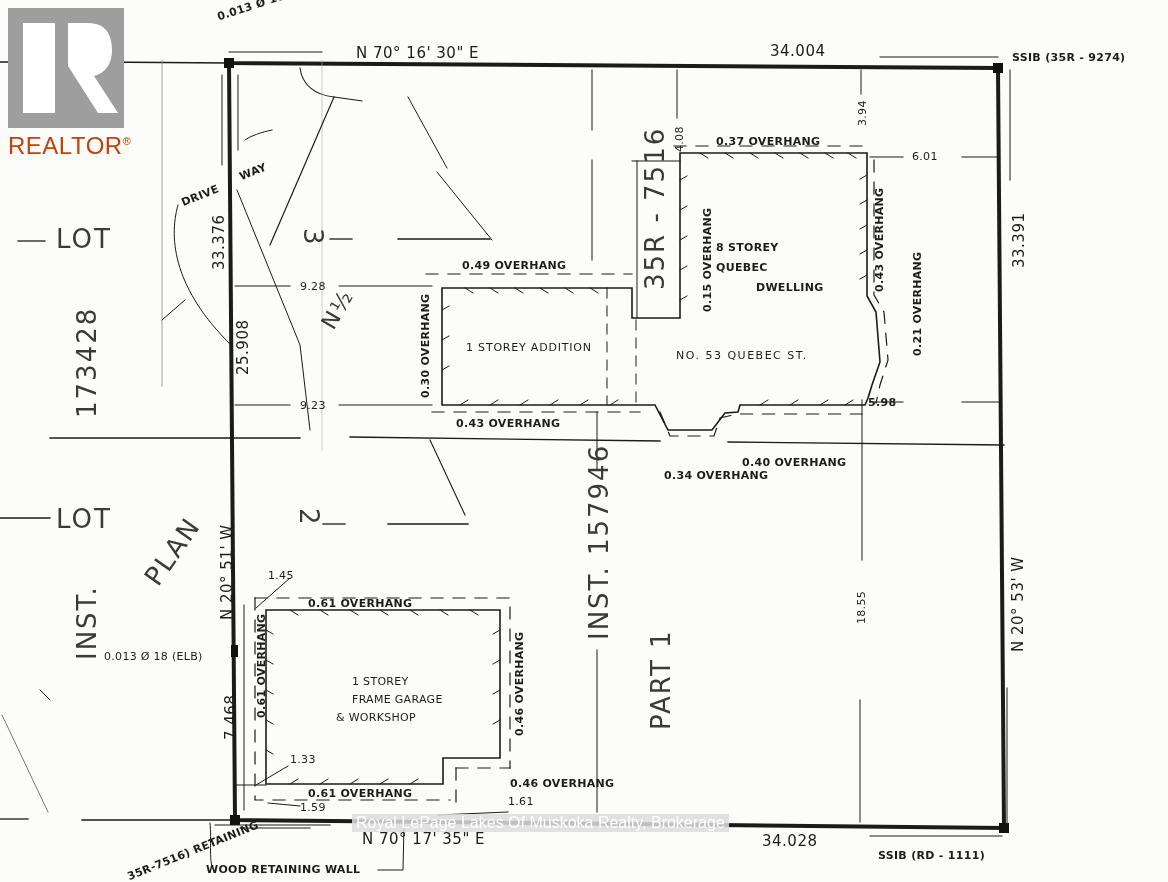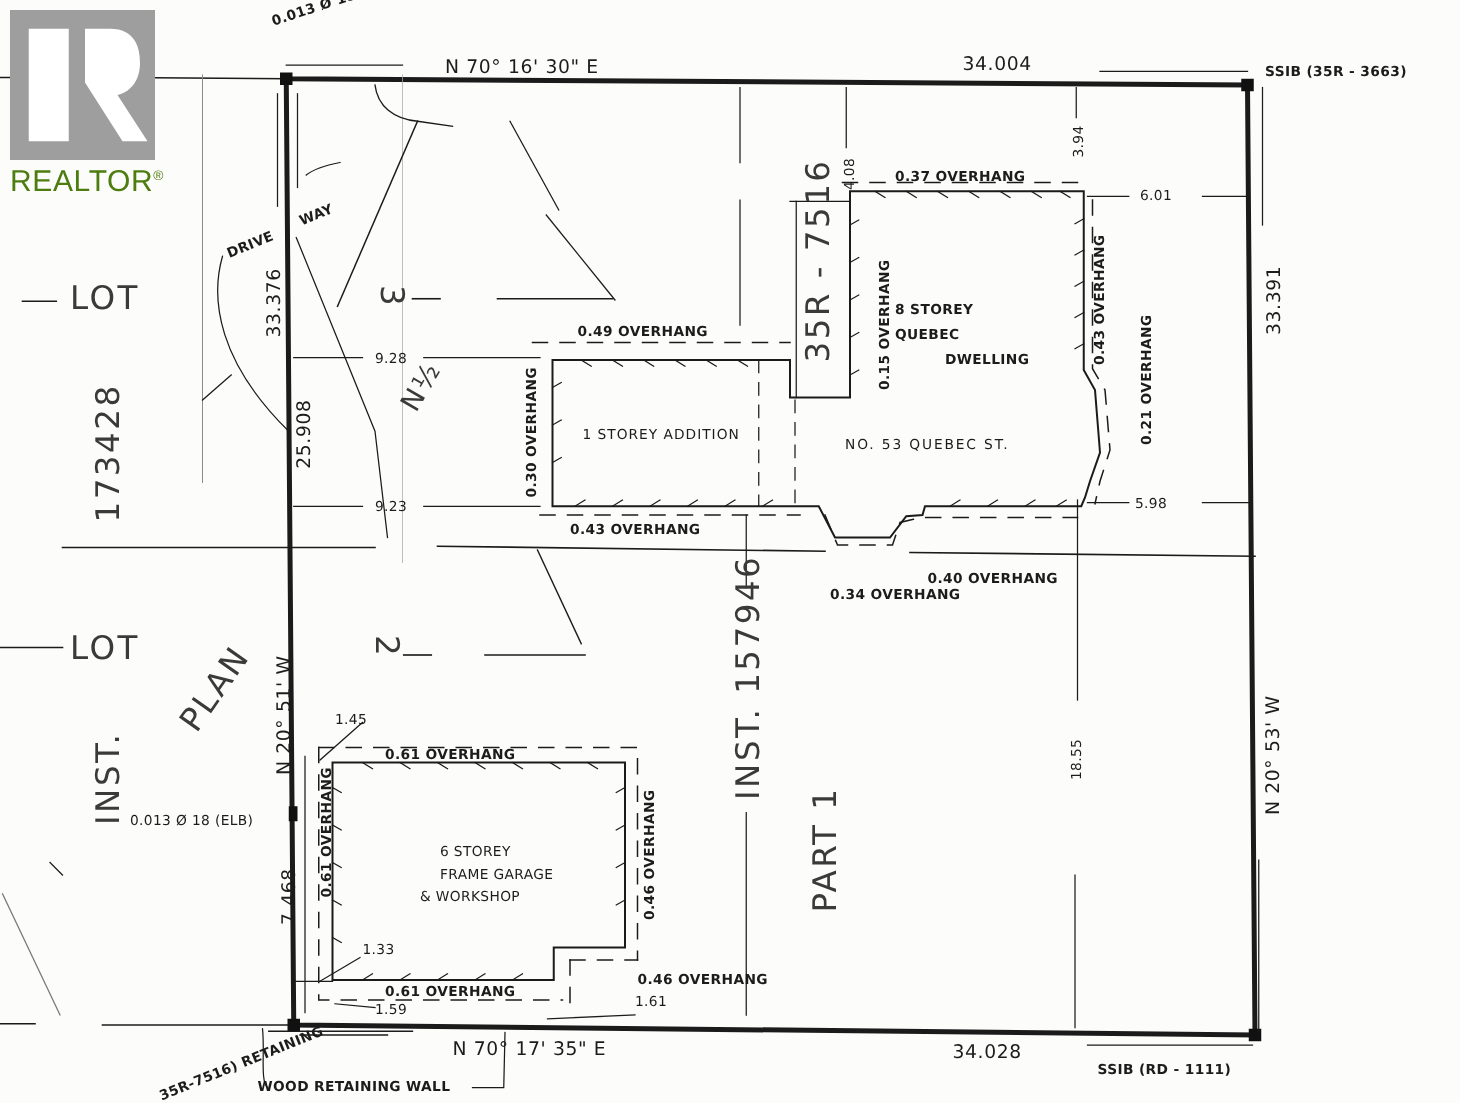--- a/index.html
+++ b/index.html
@@ -6,21 +6,21 @@
   #stage { position:relative; width:1168px; height:882px; overflow:hidden; background:#fcfcfb; font-family:"DejaVu Sans", "Liberation Sans", sans-serif; color:#1a1a1a; }
   svg.plan { position:absolute; left:0; top:0; }
   .lbl { position:absolute; white-space:nowrap; font-family:"DejaVu Sans", sans-serif; color:#1c1c1c; line-height:1; }
   .sm { font-size:11px; font-weight:bold; letter-spacing:0.3px; }
   .lg { font-size:15px; letter-spacing:0.5px; }
   .ghost { font-family:"DejaVu Sans", sans-serif; color:#3a3a3a; font-size:26px; letter-spacing:2px; font-weight:normal; }
   .rot-90 { transform-origin:left top; transform:rotate(-90deg); }
   .rot90 { transform-origin:left top; transform:rotate(90deg); }
   #realtor-logo { position:absolute; left:8px; top:8px; width:116px; height:145px; }
   #realtor-box { position:absolute; left:0; top:0; width:116px; height:120px; background:#9e9e9e; }
-  #realtor-text { position:absolute; left:0; top:124px; font-family:"Liberation Sans", sans-serif; font-size:24px; color:#4d7c0f; letter-spacing:0.5px; }
+  #realtor-text { position:absolute; left:0; top:124px; font-family:"Liberation Sans", sans-serif; font-size:24px; color:#c2410c; letter-spacing:0.5px; }
   #watermark { position:absolute; left:352px; top:814px; height:18px; padding:0 4px; background:rgba(220,220,220,0.85); color:#ffffff; font-family:"Liberation Sans", sans-serif; font-size:16px; line-height:18px; }
 </style>
 </head>
 <body>
 
 <div id="stage">
 
   <svg class="plan" width="1168" height="882" viewBox="0 0 1168 882">
     <g stroke="#1b1b1b" fill="none" stroke-linecap="square">
 
@@ -163,21 +163,21 @@
   <div class="lbl lg" style="left:362px; top:832px;">N 70° 17' 35" E</div>
   <div class="lbl lg" style="left:762px; top:834px;">34.028</div>
   <div class="lbl lg rot-90" style="left:212px; top:270px;">33.376</div>
   <div class="lbl lg rot-90" style="left:236px; top:375px;">25.908</div>
   <div class="lbl lg rot-90" style="left:224px; top:740px;">7.468</div>
   <div class="lbl lg rot-90" style="left:220px; top:620px;">N 20° 51' W</div>
   <div class="lbl lg rot-90" style="left:1012px; top:268px;">33.391</div>
   <div class="lbl lg rot-90" style="left:1011px; top:652px;">N 20° 53' W</div>
 
   <div class="lbl sm" style="left:216px; top:12px; transform:rotate(-18deg); transform-origin:left top;">0.013 Ø 18 (ELB)</div>
-  <div class="lbl sm" style="left:1012px; top:52px;">SSIB (35R - 3663)</div>
+  <div class="lbl sm" style="left:1012px; top:52px;">SSIB (35R - 9274)</div>
   <div class="lbl sm" style="left:878px; top:850px;">SSIB (RD - 1111)</div>
   <div class="lbl sm" style="left:104px; top:651px; font-weight:normal;">0.013 Ø 18 (ELB)</div>
   <div class="lbl sm" style="left:126px; top:872px; transform:rotate(-22deg); transform-origin:left top;">35R-7516) RETAINING</div>
 
   <div class="lbl ghost" style="left:56px; top:226px;">LOT</div>
   <div class="lbl ghost rot90" style="left:326px; top:228px;">3</div>
   <div class="lbl ghost" style="left:56px; top:506px;">LOT</div>
   <div class="lbl ghost rot90" style="left:322px; top:508px;">2</div>
   <div class="lbl ghost" style="left:140px; top:575px; transform:rotate(-55deg); transform-origin:left top;">PLAN</div>
   <div class="lbl ghost rot-90" style="left:74px; top:660px;">INST.</div>
@@ -203,33 +203,34 @@
   <div class="lbl sm rot-90" style="left:912px; top:356px;">0.21 OVERHANG</div>
   <div class="lbl sm" style="left:462px; top:260px;">0.49 OVERHANG</div>
   <div class="lbl sm rot-90" style="left:420px; top:398px;">0.30 OVERHANG</div>
   <div class="lbl sm" style="left:456px; top:418px;">0.43 OVERHANG</div>
   <div class="lbl sm" style="left:664px; top:470px;">0.34 OVERHANG</div>
   <div class="lbl sm" style="left:742px; top:417px;margin-top:40px;">0.40 OVERHANG</div>
 
   <div class="lbl sm rot-90" style="left:674px; top:152px; font-weight:normal;">4.08</div>
   <div class="lbl sm rot-90" style="left:857px; top:126px; font-weight:normal;">3.94</div>
   <div class="lbl sm" style="left:912px; top:151px; font-weight:normal;">6.01</div>
-  <div class="lbl sm" style="left:908px; top:397px; font-weight:normal;">5.98</div>
+  <div class="lbl sm" style="left:868px; top:397px; font-weight:bold;">5.98</div>
   <div class="lbl sm" style="left:300px; top:281px; font-weight:normal;">9.28</div>
   <div class="lbl sm" style="left:300px; top:400px; font-weight:normal;">9.23</div>
   <div class="lbl sm rot-90" style="left:856px; top:624px; font-weight:normal;">18.55</div>
 
-  <div class="lbl sm" style="left:352px; top:676px; font-weight:normal;">6 STOREY</div>
+  <div class="lbl sm" style="left:352px; top:676px; font-weight:normal;">1 STOREY</div>
   <div class="lbl sm" style="left:352px; top:694px; font-weight:normal;">FRAME GARAGE</div>
   <div class="lbl sm" style="left:336px; top:712px; font-weight:normal;">&amp; WORKSHOP</div>
 
   <div class="lbl sm" style="left:308px; top:598px;">0.61 OVERHANG</div>
   <div class="lbl sm rot-90" style="left:256px; top:718px;">0.61 OVERHANG</div>
   <div class="lbl sm rot-90" style="left:514px; top:736px;">0.46 OVERHANG</div>
   <div class="lbl sm" style="left:510px; top:778px;">0.46 OVERHANG</div>
   <div class="lbl sm" style="left:308px; top:788px;">0.61 OVERHANG</div>
 
   <div class="lbl sm" style="left:268px; top:570px; font-weight:normal;">1.45</div>
   <div class="lbl sm" style="left:290px; top:754px; font-weight:normal;">1.33</div>
   <div class="lbl sm" style="left:300px; top:802px; font-weight:normal;">1.59</div>
   <div class="lbl sm" style="left:508px; top:796px; font-weight:normal;">1.61</div>
 
+  <div id="watermark">Royal LePage Lakes Of Muskoka Realty, Brokerage</div>
 </div>
 
 </body></html>

